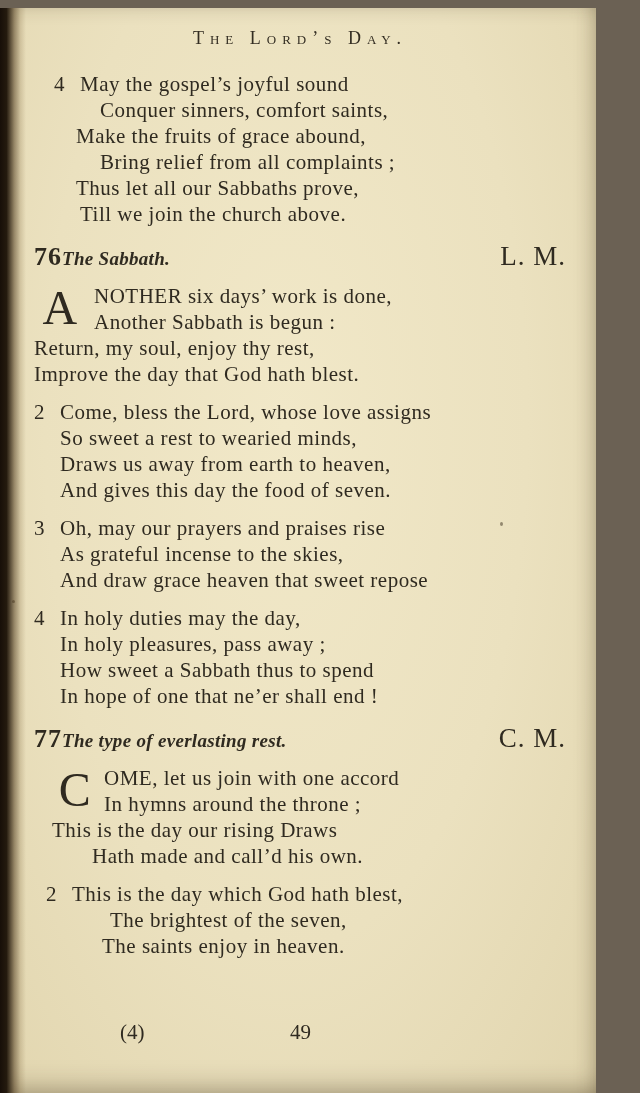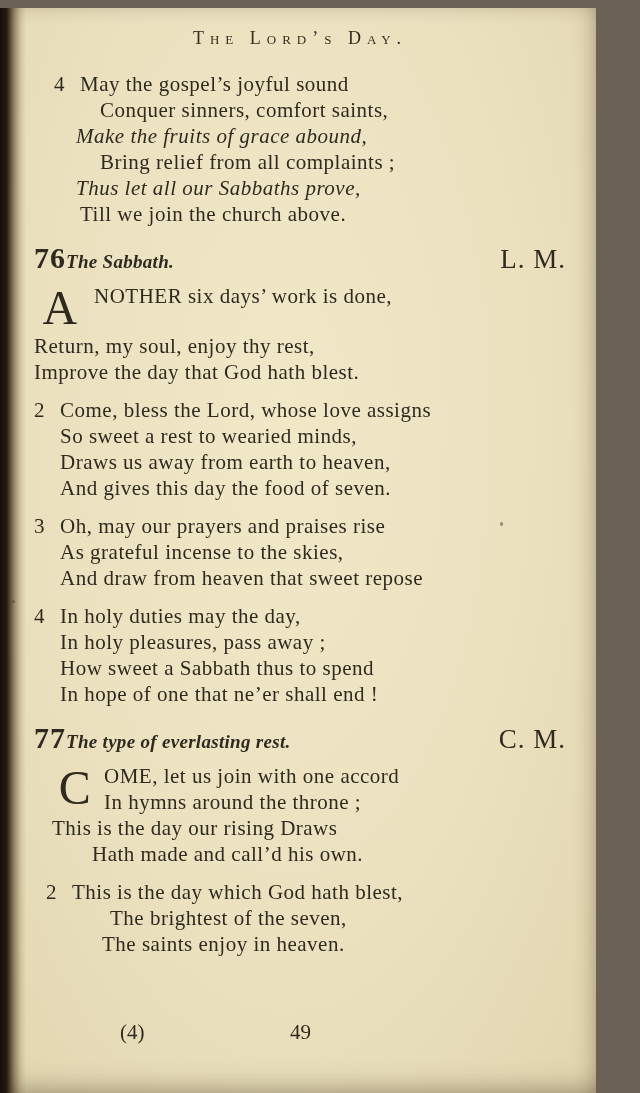--- a/index.html
+++ b/index.html
@@ -34,38 +34,38 @@
     color:#332d22;
   }
 
   .stanza { font-size:21px; line-height:26px; letter-spacing:.5px; }
   .line { white-space:nowrap; }
   .num { display:inline-block; width:26px; }
 
   .continued { margin-top:22px; padding-left:20px; }
 
   .hymn-heading { display:flex; align-items:baseline; margin-top:14px; height:32px; }
-  .hymn-number { flex:none; font-size:30px; font-weight:700; letter-spacing:1px; }
+  .hymn-number { flex:none; font-size:26px; font-weight:700; letter-spacing:1px; }
   .hymn-title  { flex:1; text-align:left; font-style:italic; font-weight:700; font-size:19px; letter-spacing:.3px; }
   .hymn-meter  { flex:none; font-size:27px; letter-spacing:1px; }
 
   .first-stanza { margin-top:10px; }
   .next-stanza  { margin-top:12px; }
 
   .dropcap {
     float:left; width:52px; height:50px; line-height:50px;
     font-size:48px; text-align:center; margin-right:8px;
   }
   .dropcap.small { width:46px; margin-right:6px; }
   .clearline { clear:left; }
 
   .pad77 { padding-left:18px; }
   .pad77b { padding-left:12px; }
   .p8  { padding-left:8px; }
-  .i22 { padding-left:22px;font-style:italic; }
+  .i22 { padding-left:22px; }
   .i26 { padding-left:26px; }
   .i30 { padding-left:30px; }
   .i40 { padding-left:40px; }
   .i46 { padding-left:46px; }
   .i56 { padding-left:56px; }
   .i64 { padding-left:64px; }
 
   .page-footer { position:absolute; left:34px; top:1012px; width:576px; height:30px; font-size:21px; z-index:1; }
   .sig    { position:absolute; left:86px; }
   .pageno { position:absolute; left:256px; }
@@ -104,39 +104,40 @@
 
     <div class="hymn-heading">
       <span class="hymn-number">76</span>
       <span class="hymn-title">The Sabbath.</span>
       <span class="hymn-meter">L. M.</span>
     </div>
 
     <div class="stanza first-stanza">
       <span class="dropcap">A</span>
       <div class="line">NOTHER six days’ work is done,</div>
+      <div class="line">Another Sabbath is begun :</div>
       <div class="line clearline">Return, my soul, enjoy thy rest,</div>
       <div class="line">Improve the day that God hath blest.</div>
     </div>
 
     <div class="stanza next-stanza">
       <div class="line">
         <span class="num">2</span><span>Come, bless the Lord, whose love assigns</span>
       </div>
       <div class="line i26">So sweet a rest to wearied minds,</div>
       <div class="line i26">Draws us away from earth to heaven,</div>
       <div class="line i26">And gives this day the food of seven.</div>
     </div>
 
     <div class="stanza next-stanza">
       <div class="line">
         <span class="num">3</span><span>Oh, may our prayers and praises rise</span>
       </div>
       <div class="line i26">As grateful incense to the skies,</div>
-      <div class="line i26">And draw from heaven that sweet repose</div>
+      <div class="line i26">And draw grace heaven that sweet repose</div>
     </div>
 
     <div class="stanza next-stanza">
       <div class="line">
         <span class="num">4</span><span>In holy duties may the day,</span>
       </div>
       <div class="line i26">In holy pleasures, pass away ;</div>
       <div class="line i26">How sweet a Sabbath thus to spend</div>
       <div class="line i26">In hope of one that ne’er shall end !</div>
     </div>

